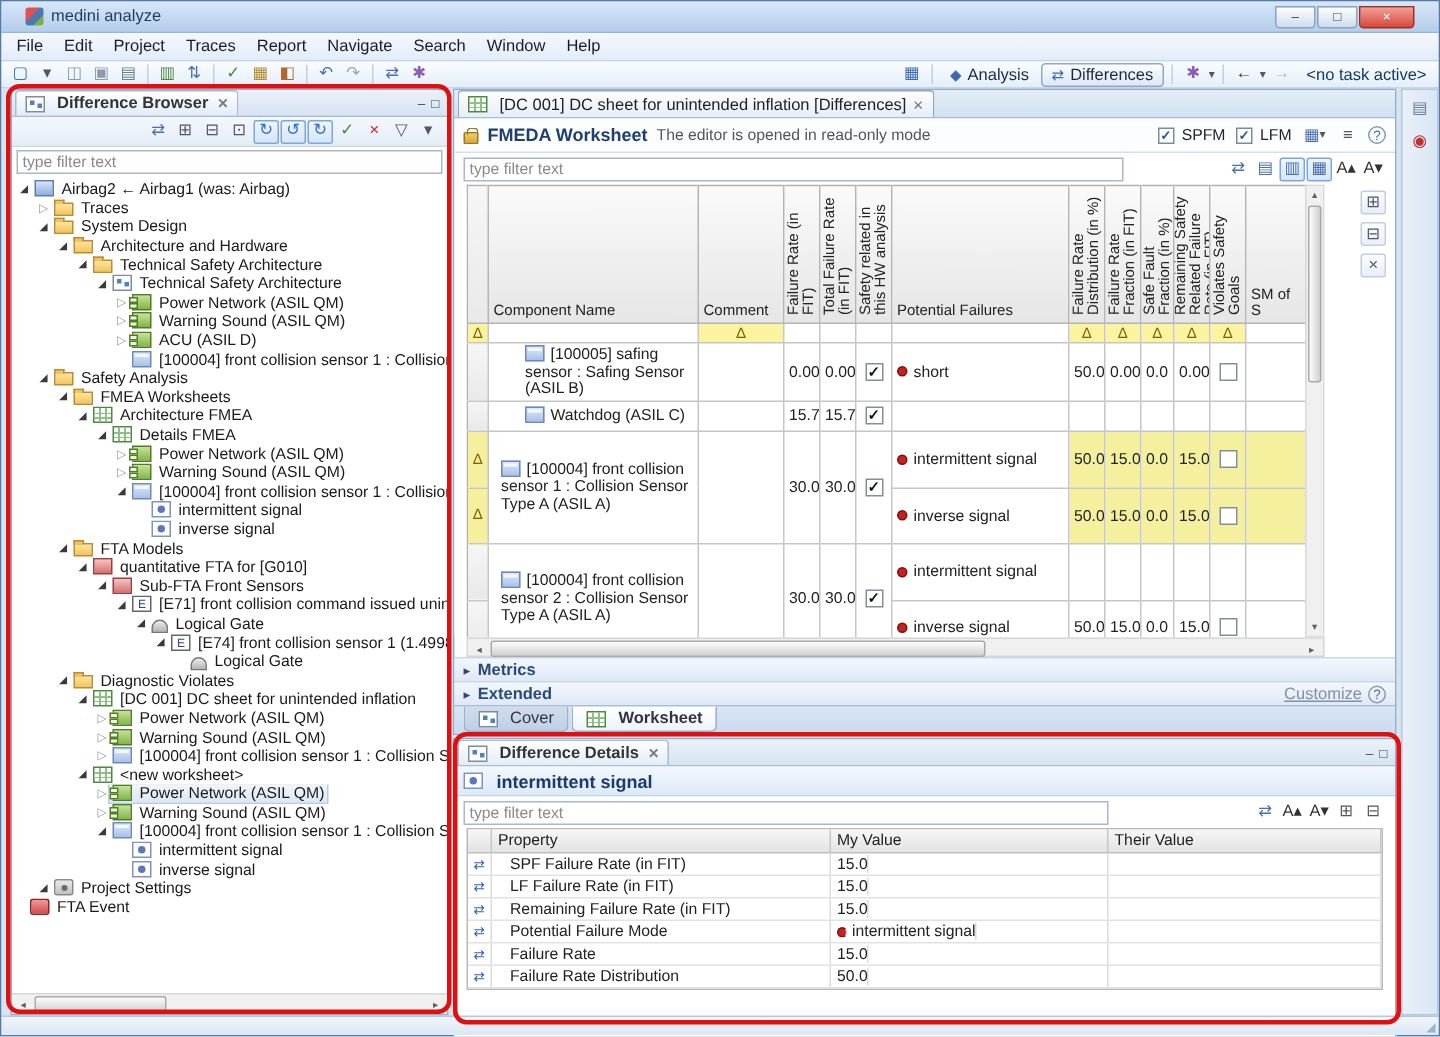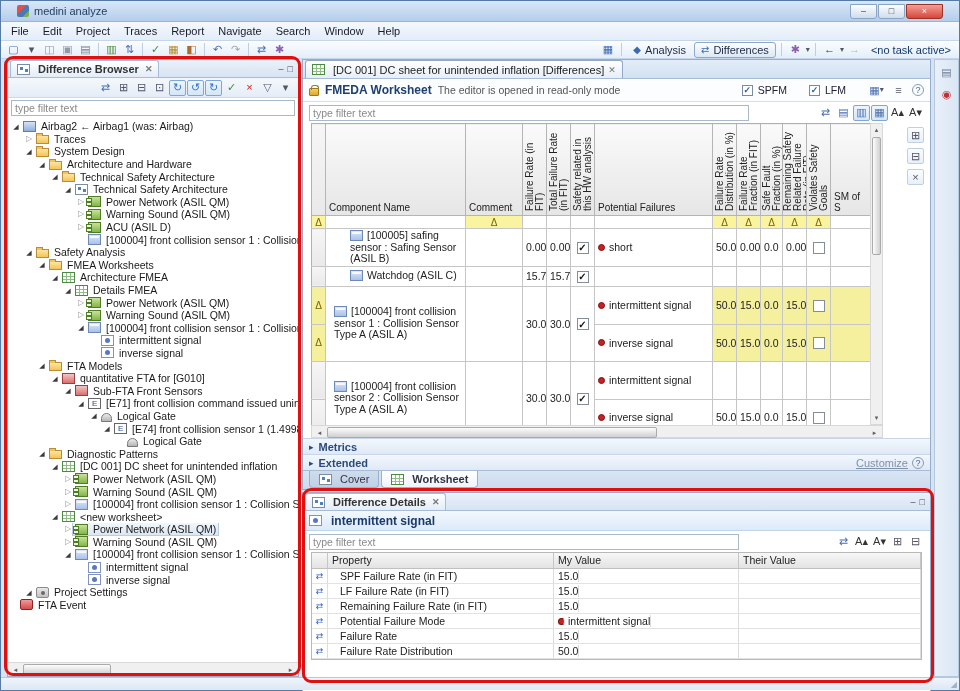--- a/index.html
+++ b/index.html
@@ -49,40 +49,40 @@
 
   
   .view-toolbar{height:20px;background:linear-gradient(#f4f8fc,#e4edf7);border-bottom:1px solid #ccd9e8;display:flex;align-items:center;justify-content:flex-end;padding:0 4px;flex:none}
   .filter-row{height:20px;padding:2px 3px;flex:none;background:#fff}
   .filter-row input{width:100%;height:16px;border:1px solid #a8b8cc;font-family:inherit;font-size:10.5px;padding:0 3px;color:#333}
   .filter-row input::placeholder{color:#8a8a8a}
   .tree{flex:1;overflow:hidden;background:#fff;padding-top:2px;min-height:0}
   .trow{height:12.6px;display:flex;align-items:center;white-space:nowrap;overflow:hidden;font-size:10.5px;color:#1a1a1a}
   .arrow{width:10px;flex:none;text-align:center;font-size:7px;color:#3a3a3a;line-height:1}
   .arrow.a-col{color:#9a9a9a;font-size:8px}
-  .grp{display:inline-flex;align-items:center;padding:0 2px}
+  .grp{display:inline-flex;padding:0 2px}
   .trow.sel .grp{background:linear-gradient(#f2f6fb,#dbe7f4);outline:1px solid #b9cce4}
   .tlabel{padding-left:1px}
 
   
   .hscroll{height:14px;background:#f0f0f0;border-top:1px solid #d8d8d8;position:relative;flex:none}
   .hs-arrow{position:absolute;top:1px;width:13px;height:11px;font-size:7px;color:#606060;display:flex;align-items:center;justify-content:center}
   .hs-thumb{position:absolute;top:1px;height:11px;background:linear-gradient(#fdfdfd,#cfcfcf);border:1px solid #aaa;border-radius:2px}
 
   
   .editor-panel{height:431px;flex:none}
   .etabbar{height:19px;background:linear-gradient(#e3edf8,#d2e1f1);border-bottom:1px solid #a8bcd8;display:flex;align-items:flex-end;padding-left:2px;flex:none}
   .etab{display:flex;align-items:center;gap:4px;height:18px;padding:0 6px;background:linear-gradient(#fefefe,#e6eef9);border:1px solid #93a8c4;border-bottom:none;border-radius:3px 3px 0 0;color:#222}
   .etab .x{color:#777;font-size:9px}
   .eheader{height:23px;background:#fbfdff;border-bottom:1px solid #d4dfec;display:flex;align-items:center;padding:0 6px;gap:6px;flex:none}
   .eheader .etitle{font-weight:bold;color:#1f3f6e;font-size:12px}
   .eheader .enote{color:#555;font-size:10.5px}
   .ehright{margin-left:auto;display:flex;align-items:center;gap:5px}
   .cbx{width:11px;height:11px;border:1px solid #7a8aa2;background:#fff;display:inline-flex;align-items:center;justify-content:center;font-size:9px;color:#2a5fa8;font-weight:bold}
-  .cbl{color:#223;font-size:10.5px;margin-right:17px}
+  .cbl{color:#223;font-size:10.5px;margin-right:2px}
   .help-circle{width:12px;height:12px;border-radius:50%;border:1px solid #8a9ab0;color:#4a6a9a;font-size:9px;display:inline-flex;align-items:center;justify-content:center}
   .lock{width:10px;height:8px;background:linear-gradient(#f2cf6a,#dca92e);border:1px solid #9a7a20;border-radius:1px;position:relative;margin-top:3px;flex:none}
   .lock::before{content:'';position:absolute;left:1px;top:-4px;width:6px;height:4px;border:1px solid #9a7a20;border-bottom:none;border-radius:3px 3px 0 0}
   .efilter{height:21px;display:flex;align-items:center;padding:2px 6px;gap:3px;background:#fff;flex:none}
   .efilter input{width:440px;height:16px;border:1px solid #a8b8cc;font-size:10.5px;padding:0 3px}
   .efilter input::placeholder{color:#8a8a8a}
   .efilter .icorow{margin-left:auto}
 
   .ws-area{flex:1;position:relative;background:#fff;min-height:0;overflow:hidden}
   .ws-wrap{position:absolute;left:8px;top:0;width:572px;bottom:0;overflow:hidden}
@@ -525,21 +525,21 @@
     <span class="arrow"></span>
     <span class="grp">
               <span class="ti ti-gate"></span>
               <span class="tlabel">Logical Gate</span>
             </span>
   </div>
           <div class="trow" style="padding-left: 29px;">
     <span class="arrow a-exp">◢</span>
     <span class="grp">
               <span class="ti ti-folder"></span>
-              <span class="tlabel">Diagnostic Patterns</span>
+              <span class="tlabel">Diagnostic Violates</span>
             </span>
   </div>
           <div class="trow" style="padding-left: 42px;">
     <span class="arrow a-exp">◢</span>
     <span class="grp">
               <span class="ti ti-table"></span>
               <span class="tlabel">[DC 001] DC sheet for unintended inflation</span>
             </span>
   </div>
           <div class="trow" style="padding-left: 55px;">

